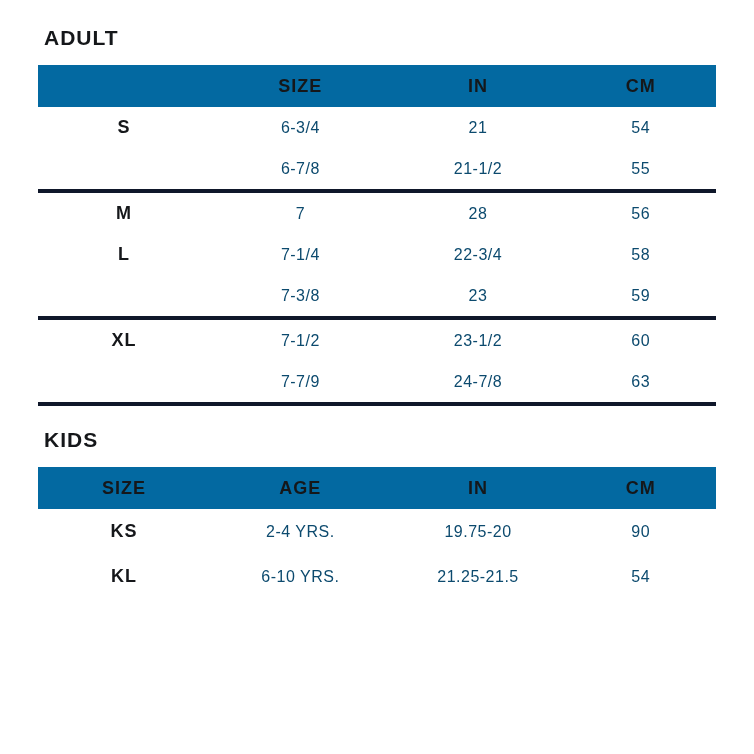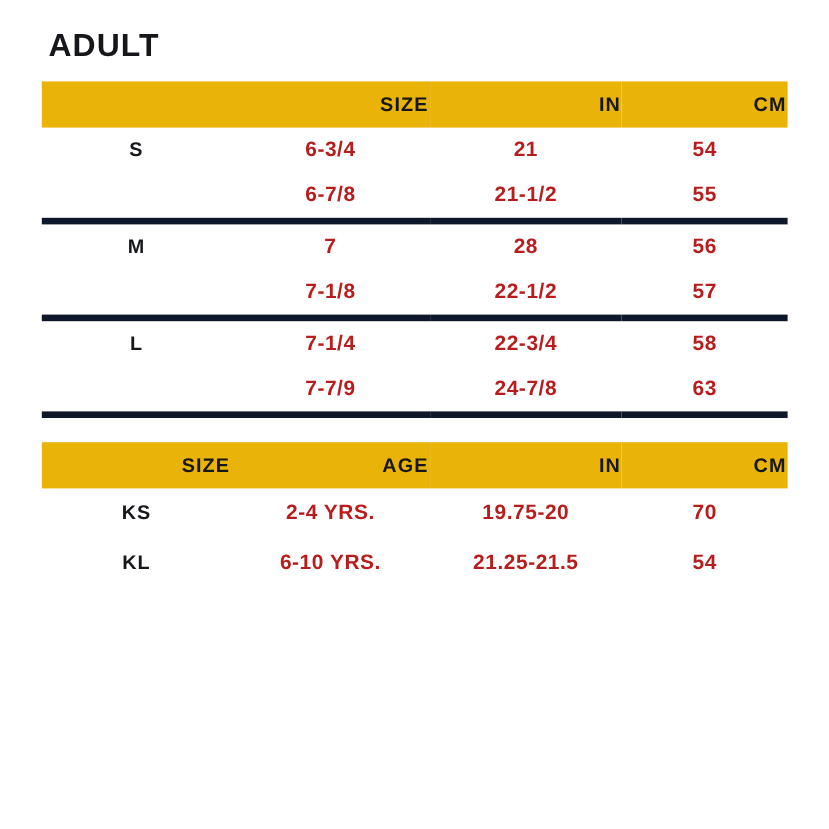--- a/index.html
+++ b/index.html
@@ -10,60 +10,60 @@
     background: #ffffff;
     font-family: "Liberation Sans", sans-serif;
     overflow: hidden;
   }
   .page {
     box-sizing: border-box;
     width: 754px;
     padding: 26px 38px 0 38px;
   }
   .section-title {
-    font-size: 29px;
+    font-size: 21px;
     font-weight: 800;
     letter-spacing: 1px;
     color: #15171a;
     margin: 0 0 15px 6px;
   }
   table {
     width: 100%;
     border-collapse: collapse;
     table-layout: fixed;
   }
   col.c1 { width: 25.4%; }
   col.c2 { width: 26.6%; }
   col.c3 { width: 25.8%; }
   col.c4 { width: 22.2%; }
   th {
-    background: #eab308;
+    background: #0369a1;
     height: 40px;
     font-size: 18px;
     font-weight: 800;
     letter-spacing: 1px;
     color: #15171a;
-    text-align: right;
+    text-align: center;
   }
   td {
     text-align: center;
-    font-size: 19px;
-    font-weight: 700;
+    font-size: 16px;
+    font-weight: 400;
     letter-spacing: 0.5px;
-    color: #b91c1c;
+    color: #0c4a6e;
   }
   .adult-table td { height: 39px; }
   .kids-table td  { height: 43px; }
   td.row-label {
     font-weight: 800;
     font-size: 18px;
     letter-spacing: 1px;
     color: #15171a;
   }
-  tr.group-end td { border-bottom: 6px solid #0f172a; }
+  tr.group-end td { border-bottom: 4px solid #0f172a; }
   .kids-section { margin-top: 22px; }
 </style>
 </head>
 <body>
 
 <div class="page">
 
   <div class="adult-section">
     <h2 class="section-title">ADULT</h2>
     <table class="adult-table">
@@ -93,64 +93,71 @@
           <td>6-7/8</td>
           <td>21-1/2</td>
           <td>55</td>
         </tr>
         <tr>
           <td class="row-label">M</td>
           <td>7</td>
           <td>28</td>
           <td>56</td>
         </tr>
-        <tr class="group-end">
-          <td class="row-label"></td>
-          <td>7-1/8</td>
-          <td>22-1/2</td>
-          <td>57</td>
-        </tr>
         <tr>
           <td class="row-label">L</td>
           <td>7-1/4</td>
           <td>22-3/4</td>
           <td>58</td>
+        </tr>
+        <tr class="group-end">
+          <td class="row-label"></td>
+          <td>7-3/8</td>
+          <td>23</td>
+          <td>59</td>
+        </tr>
+        <tr>
+          <td class="row-label">XL</td>
+          <td>7-1/2</td>
+          <td>23-1/2</td>
+          <td>60</td>
         </tr>
         <tr class="group-end">
           <td class="row-label"></td>
           <td>7-7/9</td>
           <td>24-7/8</td>
           <td>63</td>
         </tr>
       </tbody>
     </table>
   </div>
 
   <div class="kids-section">
+    <h2 class="section-title">KIDS</h2>
     <table class="kids-table">
       <colgroup>
           <col class="c1">
           <col class="c2">
           <col class="c3">
           <col class="c4">
         </colgroup>
       <thead>
         <tr>
           <th>SIZE</th>
           <th>AGE</th>
           <th>IN</th>
           <th>CM</th>
         </tr>
       </thead>
       <tbody>
         <tr>
           <td class="row-label">KS</td>
           <td>2-4 YRS.</td>
           <td>19.75-20</td>
-          <td>70</td>
+          <td>90</td>
         </tr>
         <tr>
           <td class="row-label">KL</td>
           <td>6-10 YRS.</td>
           <td>21.25-21.5</td>
           <td>54</td>
         </tr>
       </tbody>
     </table>
   </div>

